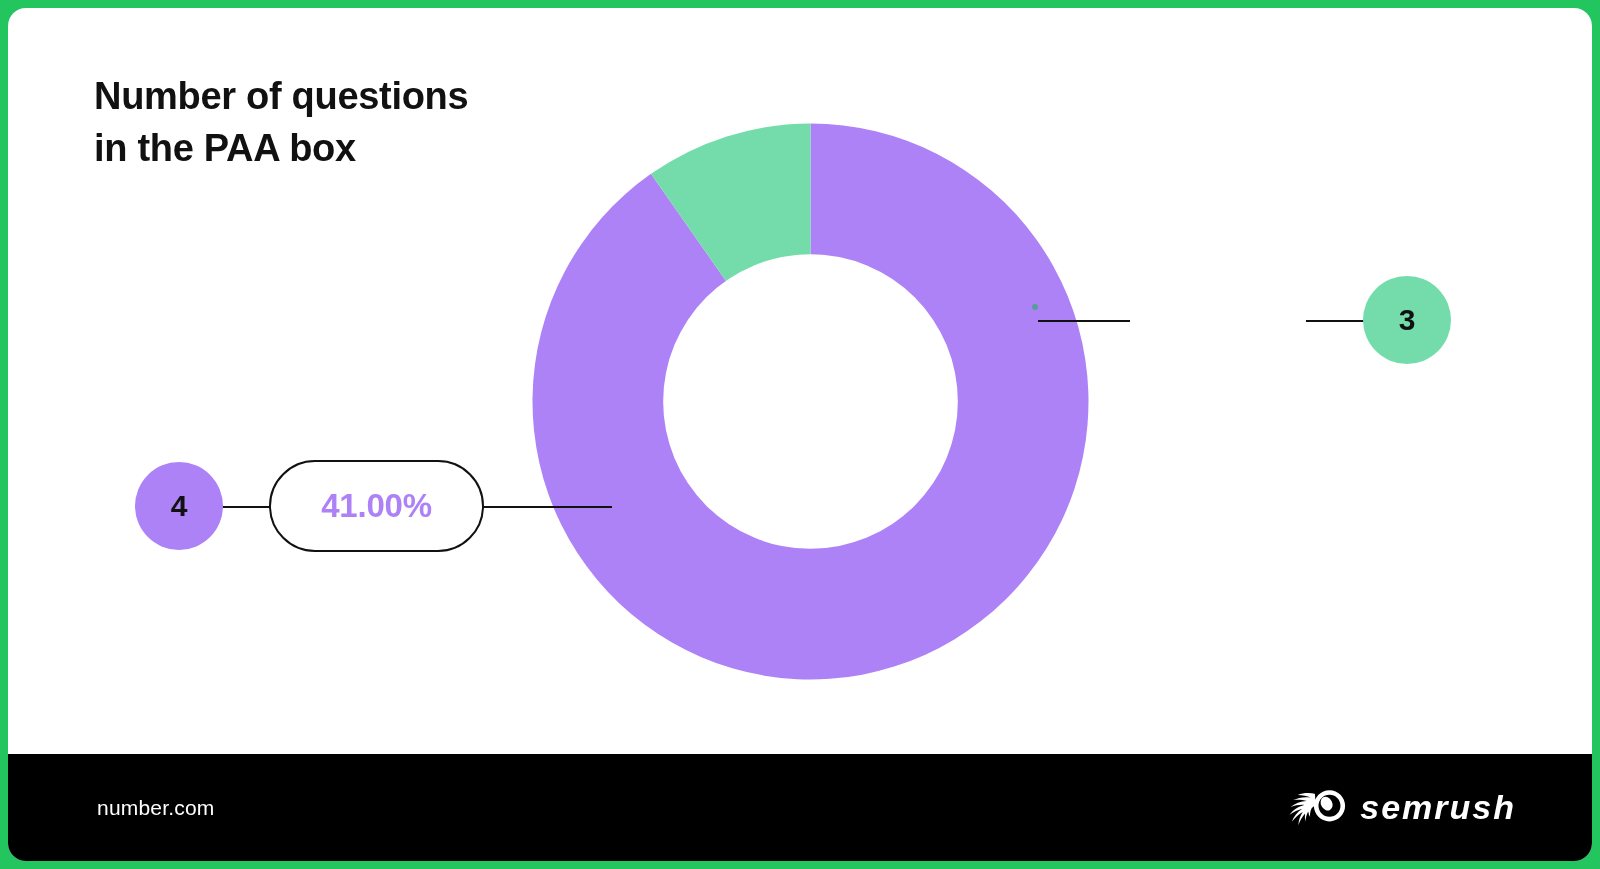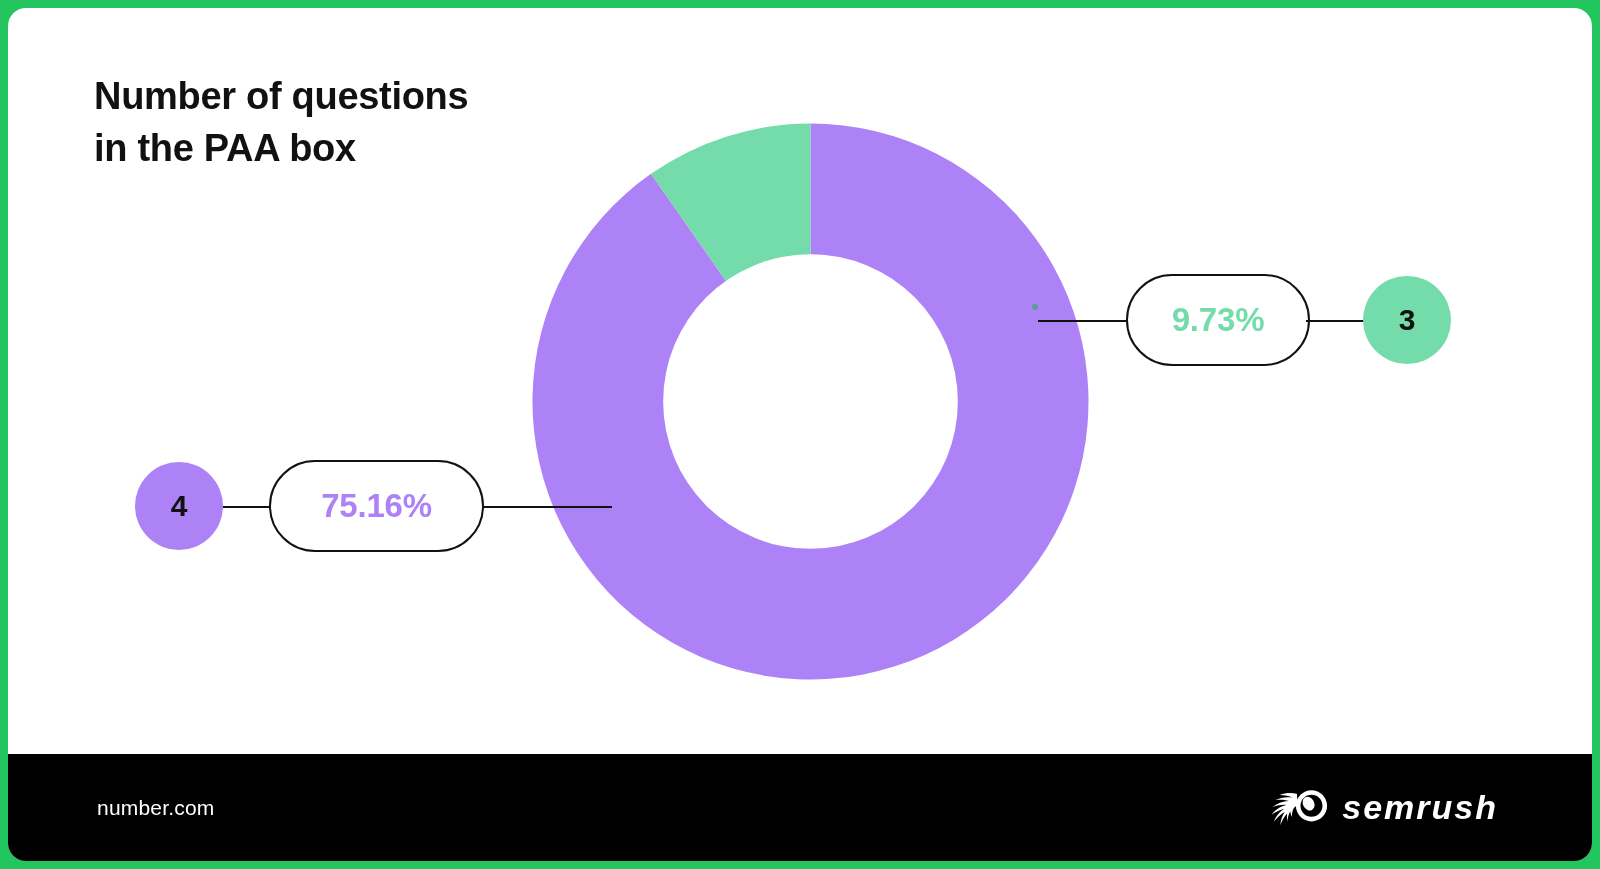--- a/index.html
+++ b/index.html
@@ -115,21 +115,21 @@
   }
   #footer-url {
     position: absolute;
     left: 89px;
     color: #ffffff;
     font-size: 21px;
     letter-spacing: 0.2px;
   }
   #footer-logo {
     position: absolute;
-    right: 110px;
+    right: 92px;
     display: flex;
     align-items: center;
     gap: 2px;
   }
   #logo-word {
     color: #ffffff;
     font-size: 34px;
     font-weight: bold;
     font-style: italic;
     letter-spacing: 2px;
@@ -151,26 +151,25 @@
 
         <path fill="#74DCAB" d="M 278.5 278.5 L 118.93 50.85 A 278 278 0 0 1 278.50 0.50 Z"></path>
 
         <circle cx="278.5" cy="278.5" r="147.34" fill="#ffffff"></circle>
       </svg>
     </div>
 
     <div id="slice-dot"></div>
 
     <div class="leader" id="leader-green"></div>
-    <div class="pill" id="pill-green" style="color: rgb(116, 220, 171);">9.73%</div>
     <div class="leader" id="leader-green2"></div>
     <div class="bubble" id="bubble-green" style="background: rgb(116, 220, 171);">3</div>
 
     <div class="leader" id="leader-purple"></div>
-    <div class="pill" id="pill-purple" style="color: rgb(174, 130, 247);">75.16%</div>
+    <div class="pill" id="pill-purple" style="color: rgb(174, 130, 247);">41.00%</div>
     <div class="leader" id="leader-purple2"></div>
     <div class="bubble" id="bubble-purple" style="background: rgb(174, 130, 247);">4</div>
 
 
     <div id="footer">
       <span id="footer-url">number.com</span>
       <div id="footer-logo">
         <span>
           <svg width="74" height="40" viewBox="0 0 74 40" aria-hidden="true">
             <g fill="#ffffff">

